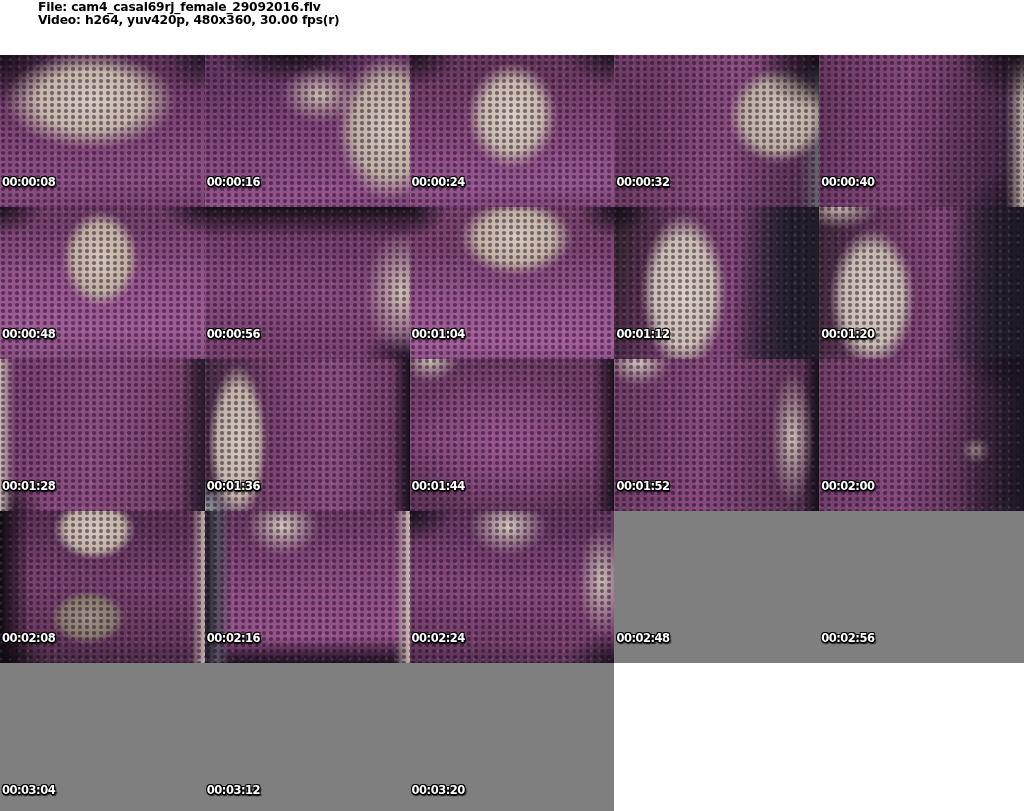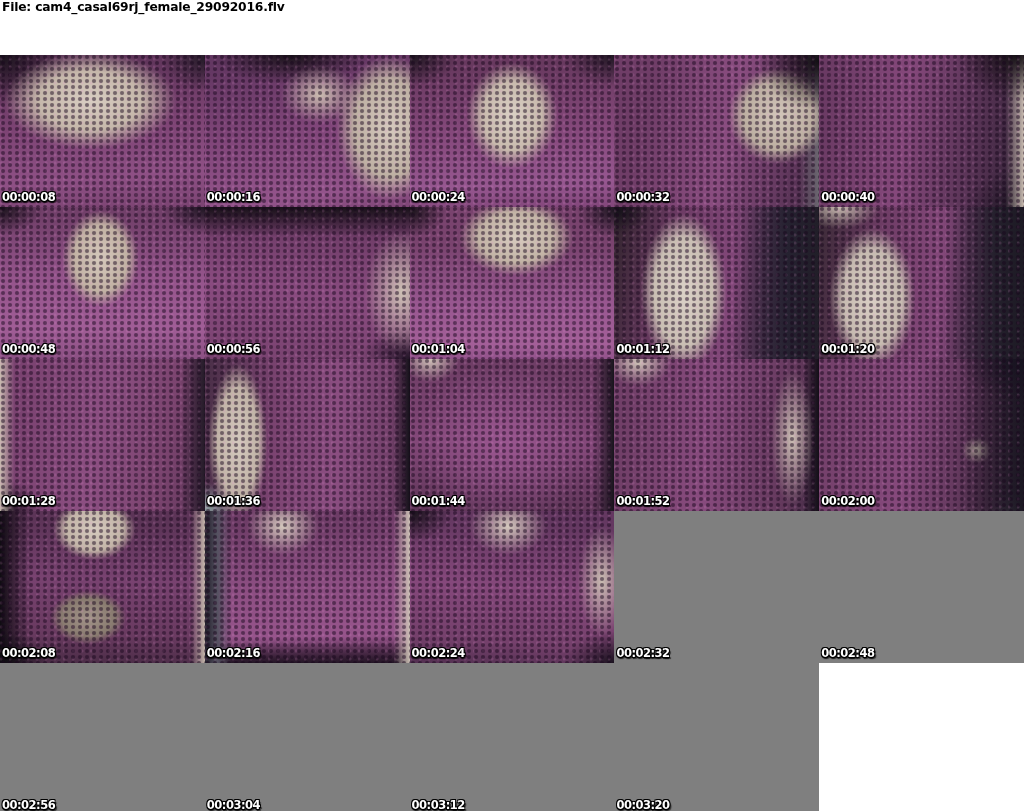--- a/index.html
+++ b/index.html
@@ -14,57 +14,59 @@
   .hdr {
     box-sizing: border-box;
     height: 55px;
     padding: 1px 0 0 2px;
     color: #000000;
     font-weight: bold;
     font-size: 12.3px;
     line-height: 12.9px;
     letter-spacing: -0.2px;
     white-space: nowrap;
+    margin-left: 36px;
   }
   .grid {
     position: absolute;
     left: 0;
     top: 55px;
     width: 1024px;
     display: flex;
     flex-wrap: wrap;
   }
   .cell {
     position: relative;
     width: 20%;
     height: 152px;
     overflow: hidden;
   }
   .frame { position: absolute; inset: 0; }
   .ts {
     position: absolute;
     left: 2px;
-    bottom: 3px;
+    bottom: 18px;
     color: #ffffff;
     font-weight: bold;
     font-size: 11.5px;
     letter-spacing: -0.5px;
     text-shadow:
       -1px -1px 0 #000, 1px -1px 0 #000,
       -1px  1px 0 #000, 1px  1px 0 #000,
        0 2px 1px rgba(0,0,0,0.85),
        2px 2px 1px rgba(0,0,0,0.6);
   }
 </style>
 </head>
 <body>
 
 <div class="sheet">
   <div class="hdr">
     <div>File: cam4_casal69rj_female_29092016.flv</div>
+    <div>Video: h264, yuv420p, 480x360, 30.00 fps(r)</div>
   </div>
 
   <div class="grid">
     <div class="cell">
       <div class="frame" style="background: radial-gradient(circle at 3px 2px, rgba(24, 6, 28, 0.5) 1.4px, rgba(24, 6, 28, 0) 2.6px) 0px 0px / 7px 6px, radial-gradient(circle at 1px 4px, rgba(228, 150, 210, 0.16) 1px, rgba(228, 150, 210, 0) 2px) 0px 0px / 9px 8px, radial-gradient(60% 46% at 44% 30%, rgb(216, 205, 194) 0%, rgb(197, 183, 170) 42%, rgba(197, 183, 170, 0) 70%), radial-gradient(46% 46% at 0% 0%, rgb(24, 18, 26) 0%, rgba(24, 18, 26, 0) 72%), radial-gradient(30% 32% at 100% 2%, rgb(37, 27, 40) 0%, rgba(37, 27, 40, 0) 70%), linear-gradient(176deg, rgb(94, 52, 89) 6%, rgb(124, 67, 115) 45%, rgb(142, 80, 133) 78%, rgb(122, 67, 113) 100%);"></div>
       <span class="ts">00:00:08</span>
     </div>
 
     <div class="cell">
       <div class="frame" style="background: radial-gradient(circle at 3px 2px, rgba(24, 6, 28, 0.5) 1.4px, rgba(24, 6, 28, 0) 2.6px) 0px 0px / 7px 6px, radial-gradient(circle at 1px 4px, rgba(228, 150, 210, 0.16) 1px, rgba(228, 150, 210, 0) 2px) 0px 0px / 9px 8px, radial-gradient(36% 66% at 90% 48%, rgb(213, 201, 190) 0%, rgb(190, 176, 163) 48%, rgba(190, 176, 163, 0) 72%), radial-gradient(28% 28% at 56% 26%, rgb(204, 190, 177) 0%, rgba(204, 190, 177, 0) 68%), radial-gradient(52% 26% at 42% 0%, rgb(25, 19, 25) 0%, rgba(25, 19, 25, 0) 74%), linear-gradient(172deg, rgb(99, 55, 98) 8%, rgb(129, 70, 122) 50%, rgb(147, 84, 139) 86%, rgb(126, 69, 118) 100%);"></div>
@@ -144,24 +146,20 @@
     <div class="cell">
       <div class="frame" style="background: radial-gradient(circle at 3px 2px, rgba(24, 6, 28, 0.5) 1.4px, rgba(24, 6, 28, 0) 2.6px) 0px 0px / 7px 6px, radial-gradient(circle at 1px 4px, rgba(228, 150, 210, 0.16) 1px, rgba(228, 150, 210, 0) 2px) 0px 0px / 9px 8px, linear-gradient(90deg, rgb(33, 30, 41) 0%, rgb(85, 82, 97) 6%, rgba(85, 82, 97, 0) 13%), radial-gradient(26% 28% at 38% 10%, rgb(212, 200, 189) 0%, rgba(212, 200, 189, 0) 68%), linear-gradient(270deg, rgb(204, 192, 181) 0%, rgba(204, 192, 181, 0) 8%), linear-gradient(0deg, rgb(35, 21, 37) 0%, rgba(35, 21, 37, 0) 16%), linear-gradient(176deg, rgb(109, 60, 102) 8%, rgb(140, 78, 130) 48%, rgb(150, 84, 139) 80%, rgb(110, 60, 101) 100%);"></div>
       <span class="ts">00:02:16</span>
     </div>
 
     <div class="cell">
       <div class="frame" style="background: radial-gradient(circle at 3px 2px, rgba(24, 6, 28, 0.5) 1.4px, rgba(24, 6, 28, 0) 2.6px) 0px 0px / 7px 6px, radial-gradient(circle at 1px 4px, rgba(228, 150, 210, 0.16) 1px, rgba(228, 150, 210, 0) 2px) 0px 0px / 9px 8px, radial-gradient(30% 30% at 0% 0%, rgb(20, 16, 22) 0%, rgba(20, 16, 22, 0) 70%), radial-gradient(28% 28% at 48% 10%, rgb(213, 201, 190) 0%, rgba(213, 201, 190, 0) 68%), radial-gradient(17% 52% at 94% 46%, rgb(201, 188, 177) 0%, rgba(201, 188, 177, 0) 70%), radial-gradient(34% 30% at 100% 100%, rgb(28, 19, 32) 0%, rgba(28, 19, 32, 0) 70%), linear-gradient(184deg, rgb(100, 56, 97) 10%, rgb(133, 72, 123) 50%, rgb(116, 64, 107) 84%, rgb(83, 48, 81) 100%);"></div>
       <span class="ts">00:02:24</span>
     </div>
 
-    <div class="cell">
-      <div class="frame" style="background: rgb(127, 127, 127);"></div>
-      <span class="ts">00:02:32</span>
-    </div>
 
 
     <div class="cell">
       <div class="frame" style="background: rgb(127, 127, 127);"></div>
       <span class="ts">00:02:48</span>
     </div>
 
     <div class="cell">
       <div class="frame" style="background: rgb(127, 127, 127);"></div>
       <span class="ts">00:02:56</span>

